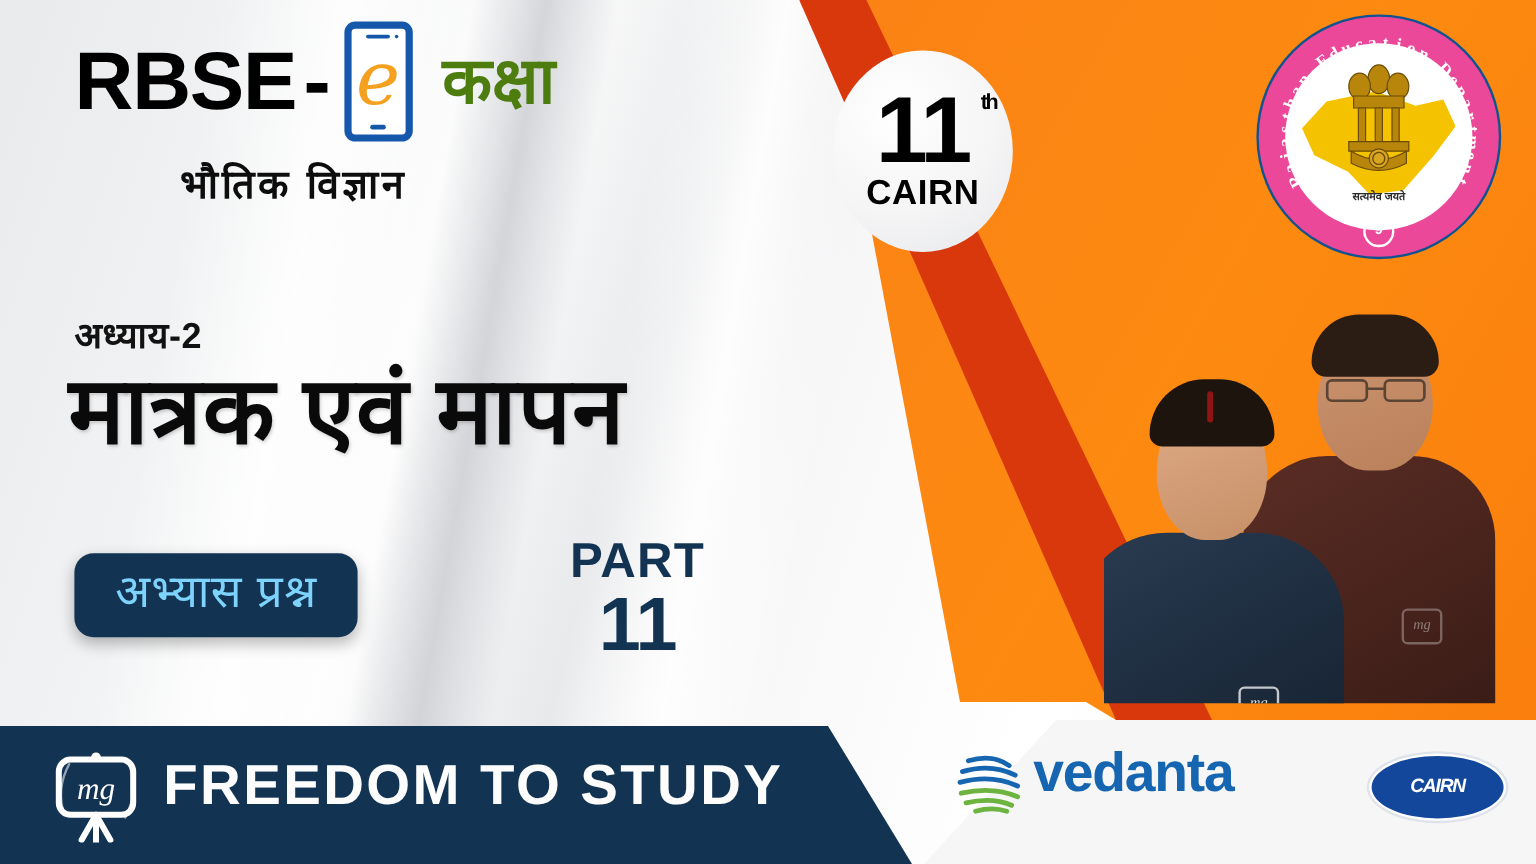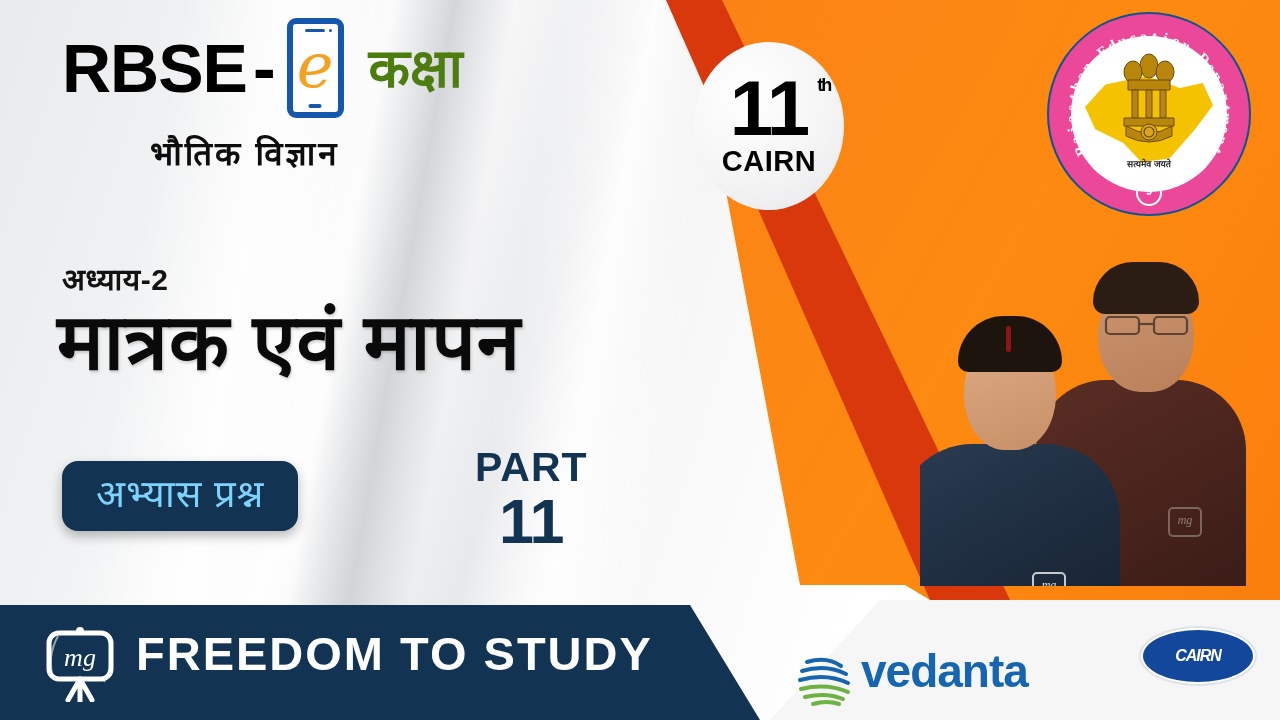--- a/index.html
+++ b/index.html
@@ -215,21 +215,21 @@
   .mg-logo{
     position:absolute;left:38px;top:622px;width:84px;height:80px;
   }
   .freedom{
     position:absolute;left:136px;top:630px;
     font-size:47px;font-weight:bold;color:#fdfdfd;letter-spacing:2px;line-height:1;
     font-family:"Liberation Sans",sans-serif;
   }
 
   
-  .vedanta{position:absolute;left:795px;top:648px;display:flex;align-items:flex-start;}
+  .vedanta{position:absolute;left:795px;top:620px;display:flex;align-items:flex-start;}
   .vedanta-mark{width:58px;height:58px;position:relative;margin-top:2px;}
   .vedanta-text{margin-left:8px;}
   .vedanta-name{
     font-size:46px;font-weight:bold;color:#1565b0;line-height:1;letter-spacing:-1px;
     font-family:"Liberation Sans",sans-serif;
   }
   .vedanta-tag{
     font-size:19px;font-weight:bold;color:#6cb33f;letter-spacing:.3px;margin-top:2px;
     font-family:"Liberation Sans",sans-serif;text-align:right;
   }

